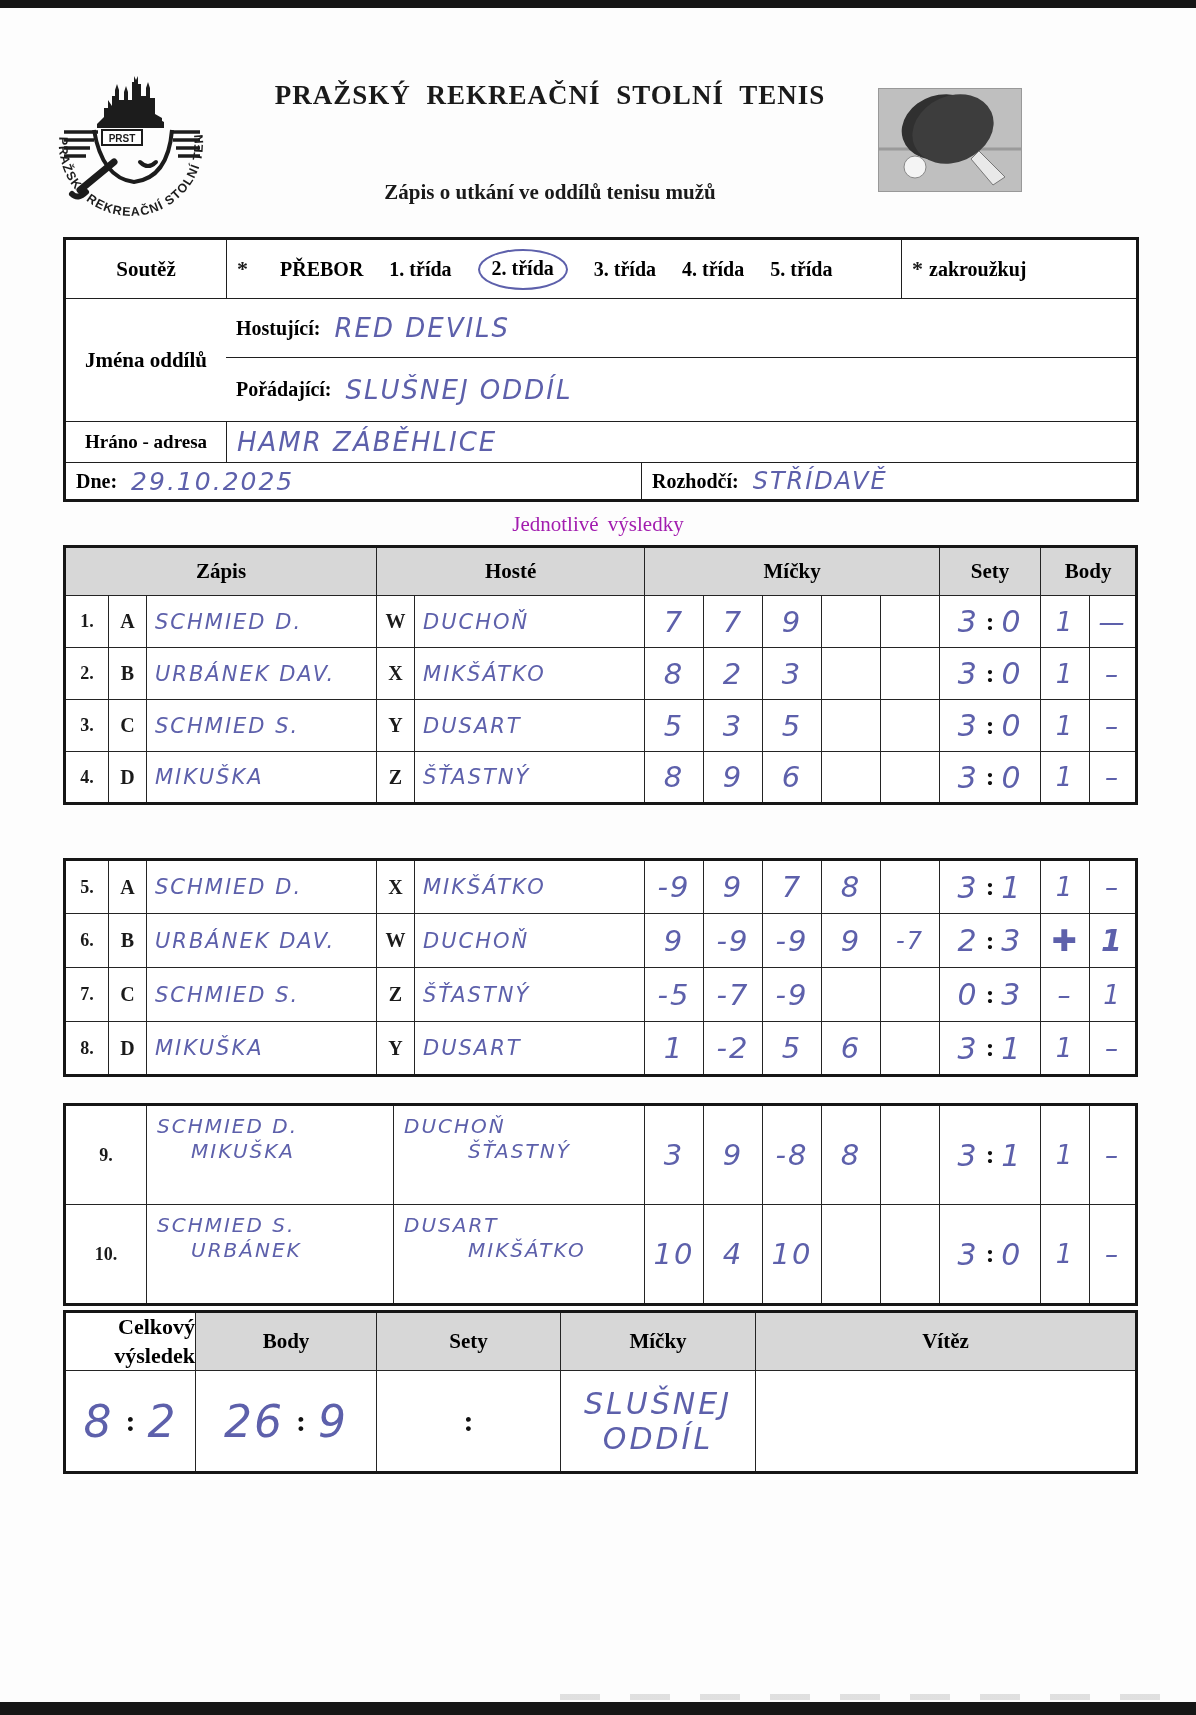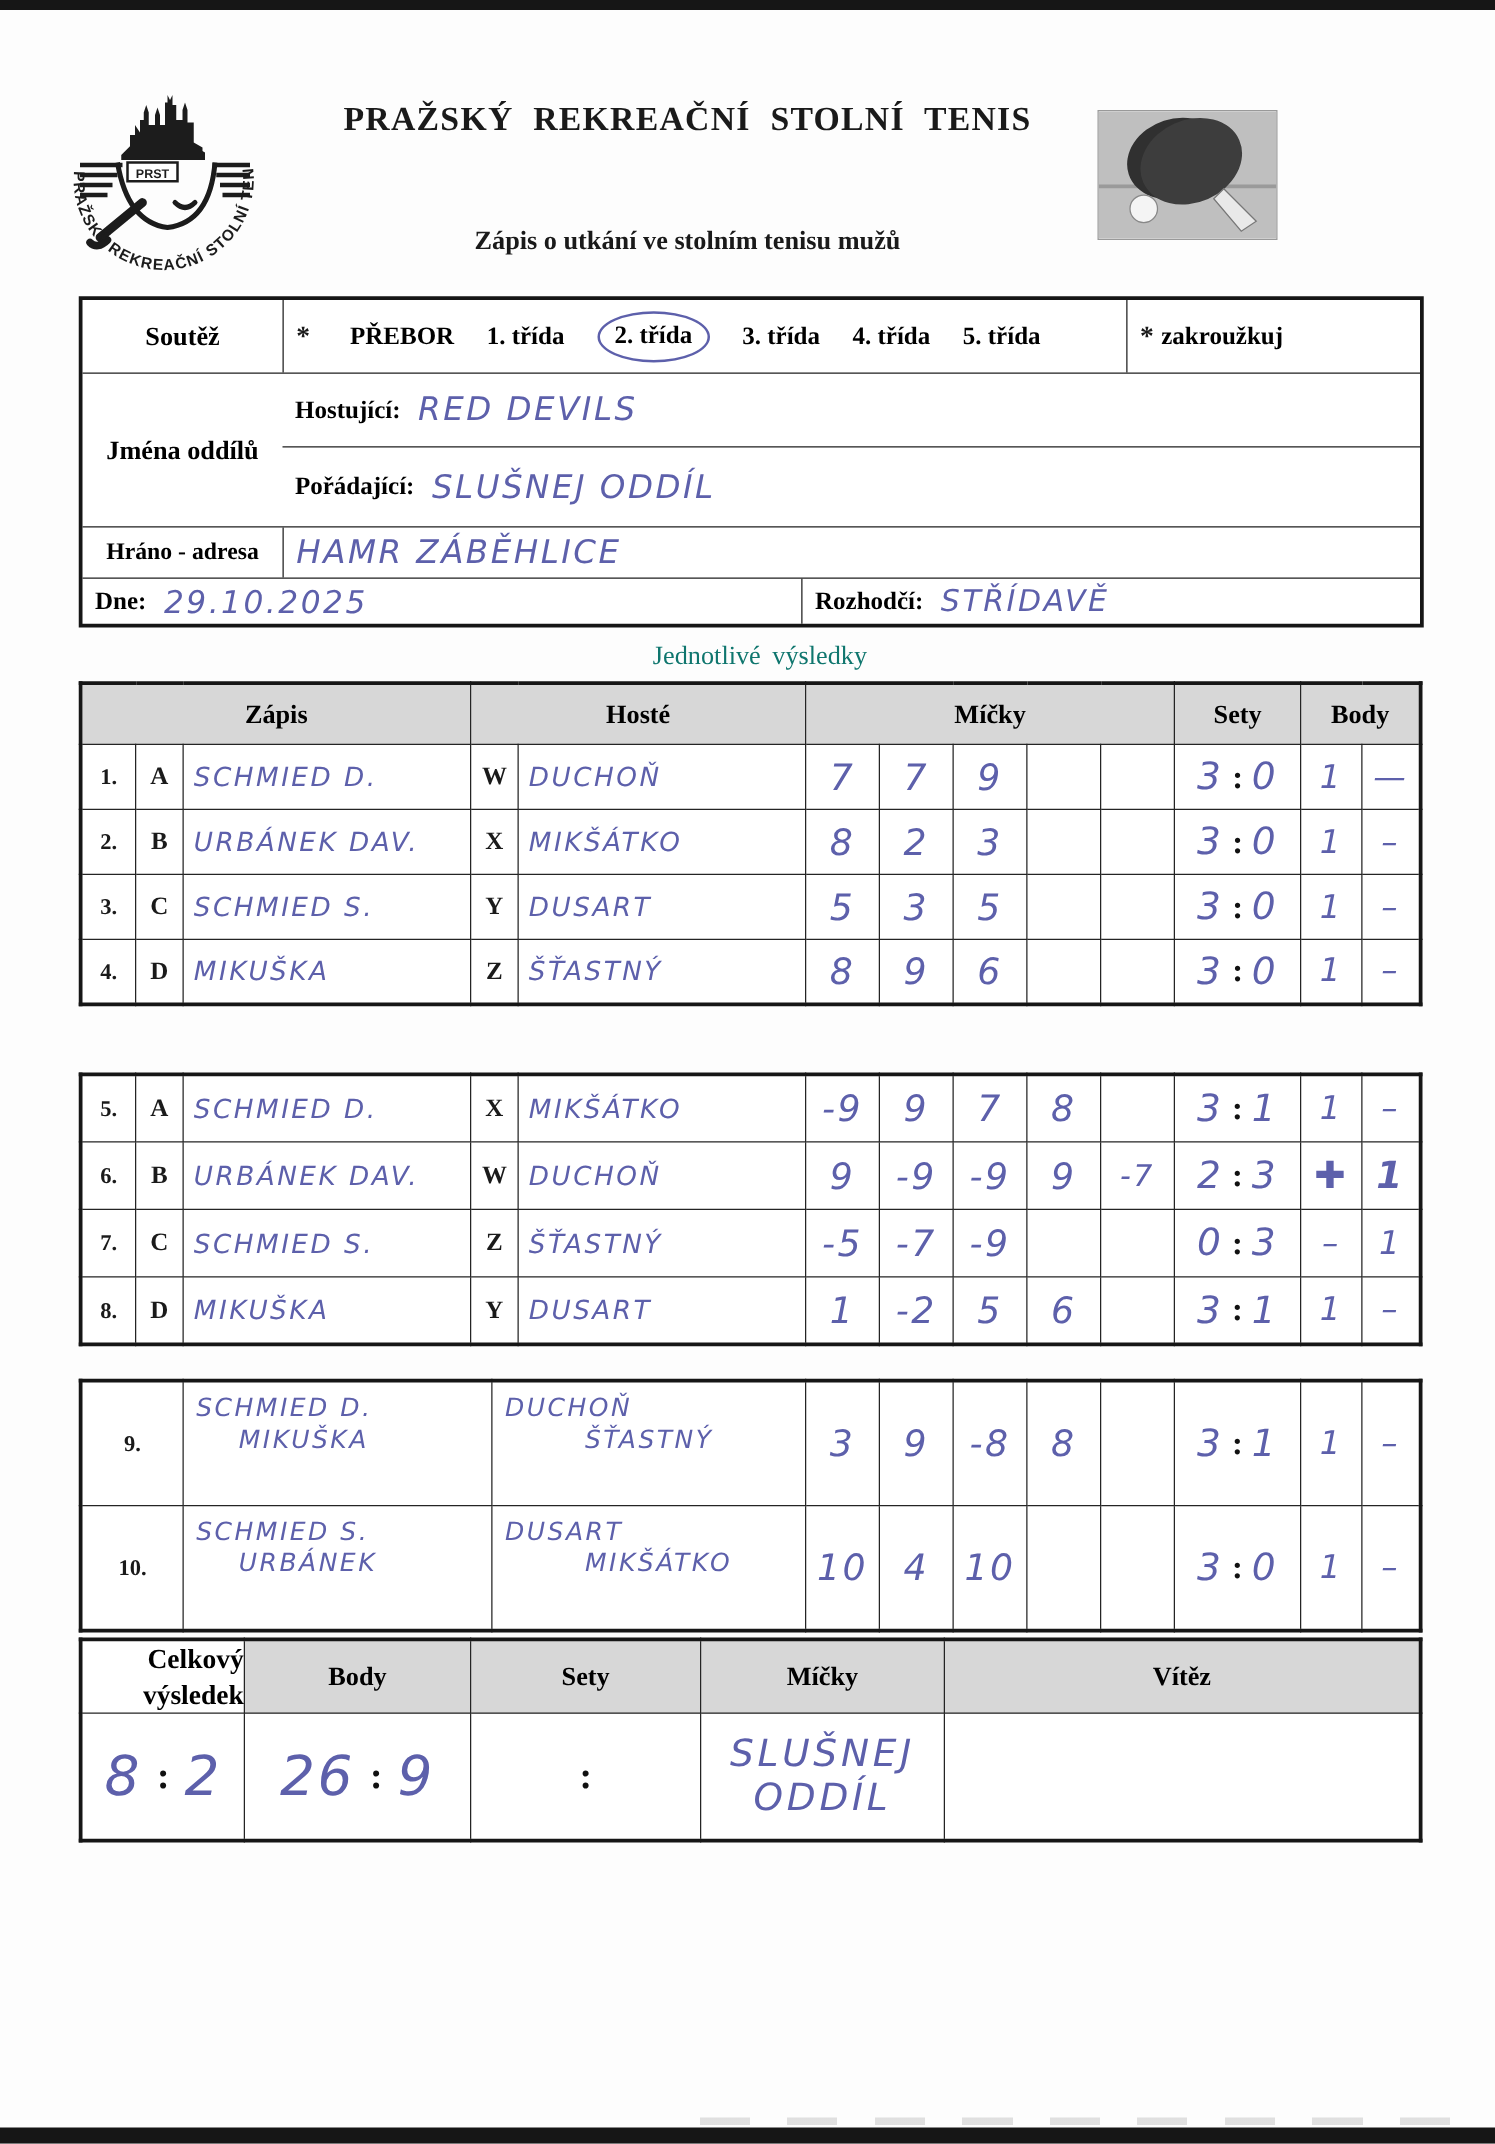--- a/index.html
+++ b/index.html
@@ -37,22 +37,22 @@
   .opt{white-space:nowrap;}
   .circled{border:2.5px solid #5d60ab;border-radius:50%;padding:6px 12px 8px;}
   .star{font-size:22px;font-weight:bold;margin-right:6px;}
   .istack{flex:1;display:flex;flex-direction:column;}
   .isub{display:flex;align-items:center;padding:0 10px;box-sizing:border-box;}
   .isub+.isub{border-top:1.6px solid #1f1f1f;}
   .flabel{font-size:20px;font-weight:bold;margin-right:14px;white-space:nowrap;}
   .fval{font-size:26px;}
 
   
-  .caption{position:absolute;top:512px;left:73px;width:1070px;text-align:center;
-    font-size:21px;color:#0f766e;word-spacing:4px;}
+  .caption{position:absolute;top:512px;left:63px;width:1070px;text-align:center;
+    font-size:21px;color:#a21caf;word-spacing:4px;}
   table.res{position:absolute;left:63px;width:1072px;border-collapse:collapse;table-layout:fixed;
     border:3px solid #161616;background:#fff;}
   table.res td,table.res th{border:1.6px solid #242424;padding:0;overflow:hidden;}
   table.res thead th{background:#d7d7d7;font-size:21px;font-weight:bold;height:47px;}
   .c-num{text-align:center;font-size:18px;}
   .c-let{text-align:center;font-size:20px;}
   .c-name{font-size:21px;padding-left:8px !important;white-space:nowrap;}
   .c-ball{text-align:center;font-size:29px;font-style:italic;}
   .c-sety{text-align:center;}
   .sety-wrap{display:flex;align-items:center;justify-content:center;gap:7px;}
@@ -105,21 +105,21 @@
       <line x1="136" y1="86" x2="158" y2="86"></line>
   </g>
   <rect x="60" y="60" width="40" height="15" fill="#fff" stroke="#1c1c1c" stroke-width="2"></rect>
   <text x="80" y="72" text-anchor="middle" font-family="Liberation Sans, sans-serif" font-size="10" font-weight="bold" fill="#1c1c1c">PRST</text>
   <text font-family="Liberation Sans, sans-serif" font-size="12.5" font-weight="bold" fill="#1c1c1c" letter-spacing="1">
     <textPath href="#ringPath" startOffset="2%">PRAŽSKÝ REKREAČNÍ STOLNÍ TENIS</textPath>
   </text>
 </svg>
 
 <div class="title prt">PRAŽSKÝ REKREAČNÍ STOLNÍ TENIS</div>
-<div class="subtitle prt">Zápis o utkání ve stolním tenisu mužů</div>
+<div class="subtitle prt">Zápis o utkání ve oddílů tenisu mužů</div>
 
 <svg class="paddle" width="142" height="102" viewBox="0 0 142 102">
   <rect width="142" height="102" fill="#bfbfbf"></rect>
   <line x1="0" y1="60" x2="142" y2="60" stroke="#9a9a9a" stroke-width="3"></line>
   <ellipse cx="62" cy="38" rx="40" ry="32" fill="#303030" transform="rotate(-18 62 38)"></ellipse>
   <ellipse cx="74" cy="40" rx="42" ry="33" fill="#3d3d3d" transform="rotate(-24 74 40)"></ellipse>
   <path d="M100,62 L126,88 L114,96 L92,70 Z" fill="#e9e9e9" stroke="#777" stroke-width="1"></path>
   <circle cx="36" cy="78" r="11" fill="#f4f4f4" stroke="#888" stroke-width="1"></circle>
 </svg>
 

